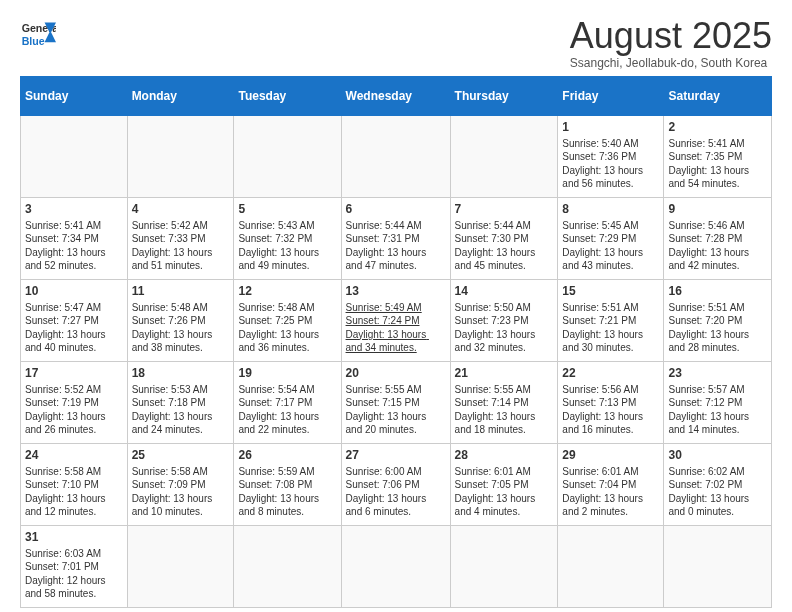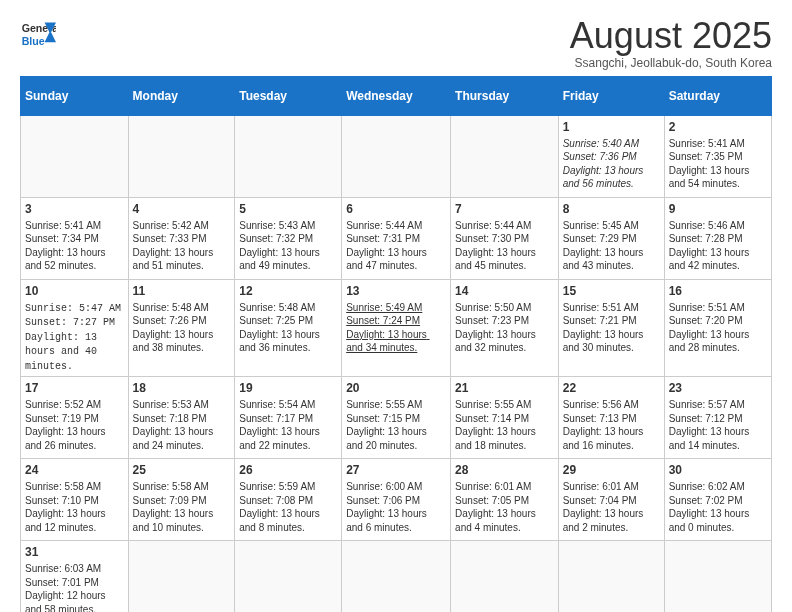--- a/index.html
+++ b/index.html
@@ -23,21 +23,21 @@
     .logo {
       display: flex;
       align-items: center;
       gap: 4px;
     }
     .logo-icon {
       width: 36px;
       height: 36px;
     }
     .title-block {
-      text-align: right;
+      text-align: left;
     }
     .month-title {
       font-size: 36px;
       color: #333;
       font-weight: normal;
       line-height: 1.1;
     }
     .location {
       font-size: 12px;
       color: #555;
@@ -109,21 +109,21 @@
         <th>Saturday</th>
       </tr>
     </thead>
     <tbody id="calendar-body">
     <tr>
           <td class="cell-empty"></td>
           <td class="cell-empty"></td>
           <td class="cell-empty"></td>
           <td class="cell-empty"></td>
           <td class="cell-empty"></td>
-          <td><span class="day-num">1</span><span style="white-space: pre-wrap; font-style: italic;">Sunrise: 5:40 AM
+          <td><span class="day-num">1</span><span style="white-space: pre-wrap;">Sunrise: 5:40 AM
 Sunset: 7:36 PM
 Daylight: 13 hours and 56 minutes.</span></td>
           <td><span class="day-num">2</span><span style="white-space: pre-wrap;">Sunrise: 5:41 AM
 Sunset: 7:35 PM
 Daylight: 13 hours and 54 minutes.</span></td>
         </tr>
         <tr>
           <td><span class="day-num">3</span><span style="white-space: pre-wrap;">Sunrise: 5:41 AM
 Sunset: 7:34 PM
 Daylight: 13 hours and 52 minutes.</span></td>
@@ -140,21 +140,21 @@
 Sunset: 7:30 PM
 Daylight: 13 hours and 45 minutes.</span></td>
           <td><span class="day-num">8</span><span style="white-space: pre-wrap;">Sunrise: 5:45 AM
 Sunset: 7:29 PM
 Daylight: 13 hours and 43 minutes.</span></td>
           <td><span class="day-num">9</span><span style="white-space: pre-wrap;">Sunrise: 5:46 AM
 Sunset: 7:28 PM
 Daylight: 13 hours and 42 minutes.</span></td>
         </tr>
         <tr>
-          <td><span class="day-num">10</span><span style="white-space: pre-wrap; font-family: Liberation Mono, monospace;">Sunrise: 5:47 AM
+          <td><span class="day-num">10</span><span style="white-space: pre-wrap;">Sunrise: 5:47 AM
 Sunset: 7:27 PM
 Daylight: 13 hours and 40 minutes.</span></td>
           <td><span class="day-num">11</span><span style="white-space: pre-wrap;">Sunrise: 5:48 AM
 Sunset: 7:26 PM
 Daylight: 13 hours and 38 minutes.</span></td>
           <td><span class="day-num">12</span><span style="white-space: pre-wrap;">Sunrise: 5:48 AM
 Sunset: 7:25 PM
 Daylight: 13 hours and 36 minutes.</span></td>
           <td><span class="day-num">13</span><span style="white-space: pre-wrap; text-decoration: underline;">Sunrise: 5:49 AM
 Sunset: 7:24 PM

